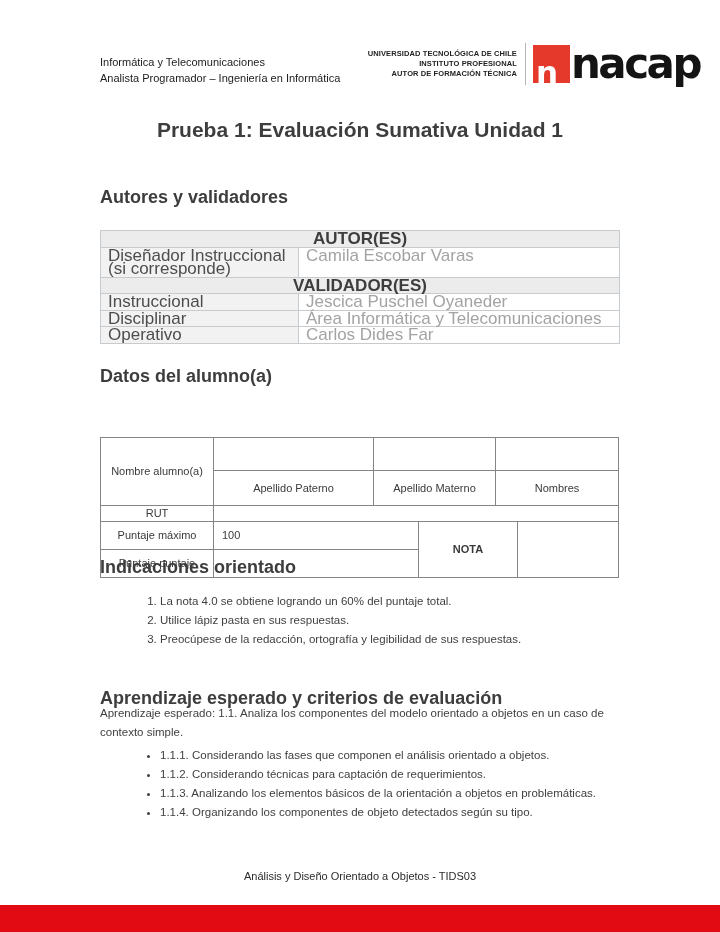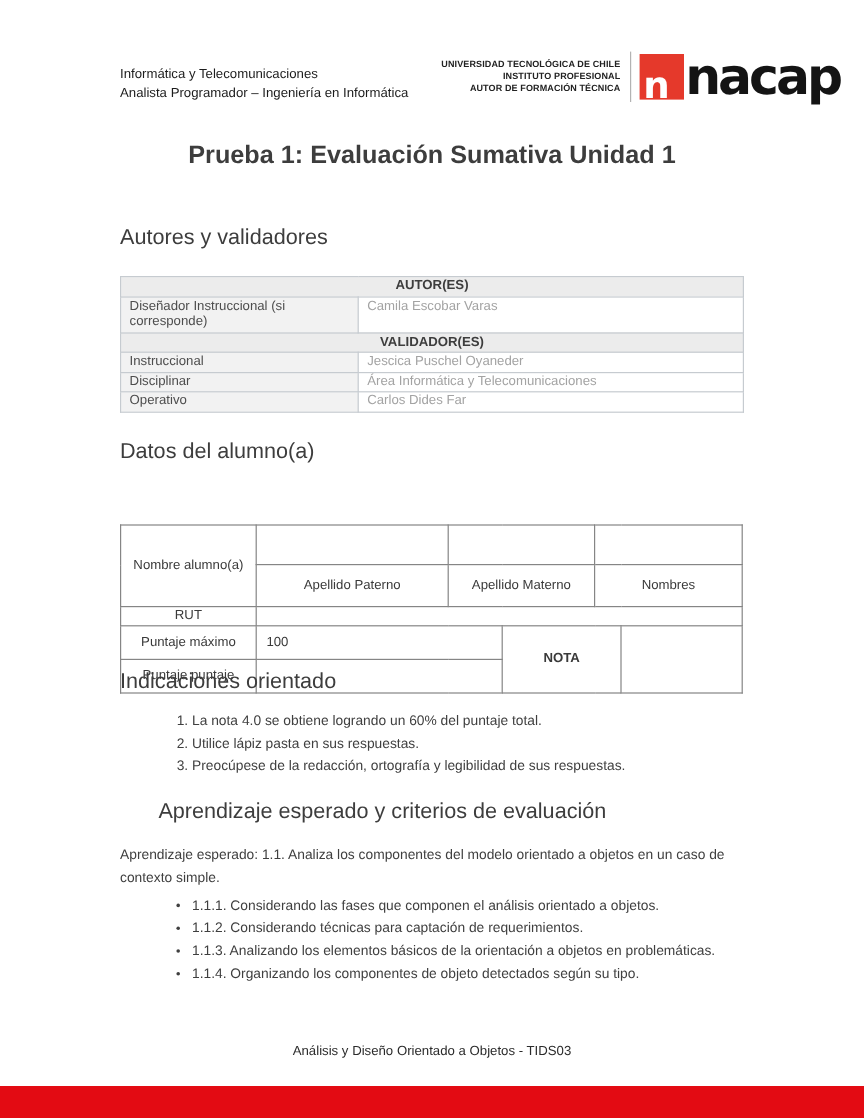--- a/index.html
+++ b/index.html
@@ -28,29 +28,29 @@
     font-family:"DejaVu Sans", sans-serif;
   }
   .logo-word {
     font-family:"DejaVu Sans", sans-serif;
     font-weight:bold; font-size:42px; line-height:38px;
     color:#141414; letter-spacing:-2.5px; margin-left:1px;
   }
 
   
   .doc-title { top:118px; left:0; width:720px; text-align:center; font-size:21px; font-weight:bold; color:#3d3d3d; }
-  .h2 { left:100px; font-size:18px; font-weight:normal; color:#3d3d3d; }
+  .h2 { left:100px; font-size:18px; font-weight:bold; color:#3d3d3d; }
   .h2.authors { top:187px; }
   .h2.student { top:366px; }
   .h2.instructions { top:557px; }
-  .h2.learning { top:666px;margin-left:32px; }
+  .h2.learning { top:688px; }
 
   
   table { border-collapse:collapse; }
-  .authors-table { top:230px; left:100px; width:520px; font-size:11px; }
+  .authors-table { top:230px; left:100px; width:520px; font-size:17px; }
   .authors-table td {
     border:1px solid #c6cbd0; padding:1px 7px;
     vertical-align:top; line-height:13.5px;
   }
   .authors-table td.group-hdr { background:#ececec; text-align:center; font-weight:bold; color:#3d3d3d; height:15px; }
   .authors-table td.lbl { background:#f2f2f2; width:198px; color:#4d4d4d; height:15px; }
   .authors-table td.val { background:#ffffff; color:#a3a3a3; }
 
   
   .student-table { top:437px; left:100px; width:518px; font-size:11px; table-layout:fixed; color:#3a3a3a; }

